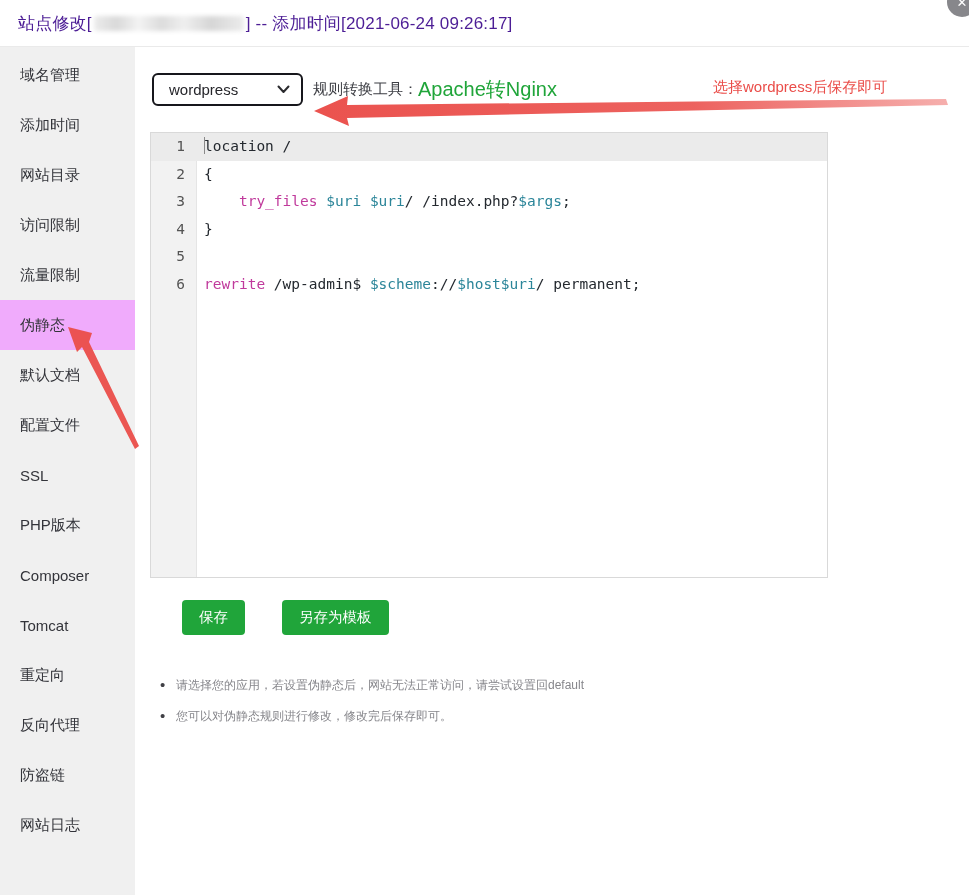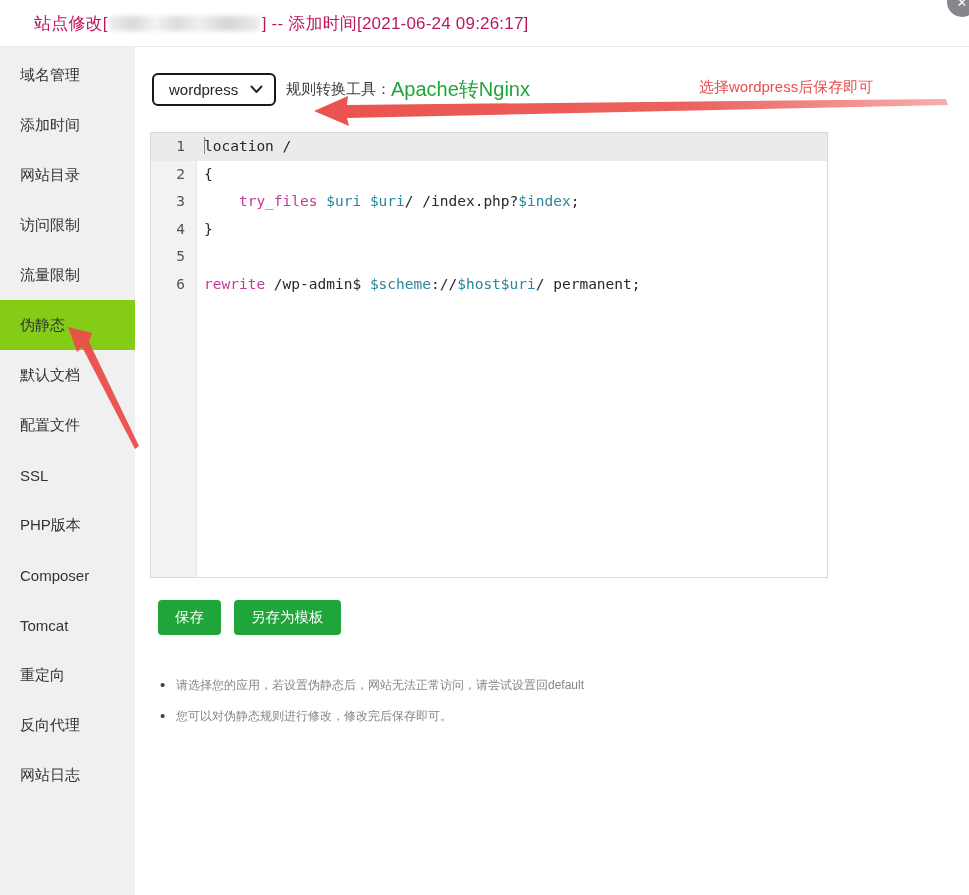--- a/index.html
+++ b/index.html
@@ -3,65 +3,65 @@
 <meta charset="utf-8">
 <style>
   * { margin:0; padding:0; box-sizing:border-box; }
   html,body { background:#fff; }
   body { font-family:"Liberation Sans","DejaVu Sans",sans-serif; }
   .app { position:relative; width:969px; height:895px; overflow:hidden; background:#fff; }
 
   
   .hdr { position:absolute; left:0; top:0; width:969px; height:47px; background:#fff;
          border-bottom:1px solid #eaeaea; display:flex; align-items:center; padding-left:18px; }
-  .hdr-title { font-size:17px; color:#be185d; letter-spacing:.2px; white-space:nowrap;margin-left:16px; }
+  .hdr-title { font-size:17px; color:#4c1d95; letter-spacing:.2px; white-space:nowrap; }
   .redacted { display:inline-block; width:150px; height:15px; vertical-align:-2px; margin:0 2px;
               border-radius:2px; filter:blur(2px);
               background:linear-gradient(90deg,#ececec 0%,#d9d9d9 15%,#f3f3f3 30%,#dcdcdc 45%,#efefef 60%,#d6d6d6 78%,#ececec 100%); }
   .close-btn { position:absolute; left:947px; top:-13px; width:30px; height:30px; border-radius:50%;
                background:#87878b; color:#fff; display:flex; align-items:center; justify-content:center;
                font-size:13px; cursor:pointer; z-index:60; }
 
   
   .sidebar { position:absolute; left:0; top:47px; width:135px; height:864px; background:#f0f0f0; }
   .sidebar nav { padding-top:3px; }
   .side-item { height:50px; display:flex; align-items:center; padding-left:20px;
                font-size:15px; color:#33343a; cursor:pointer; }
-  .side-item.active { background:#84cc16; }
+  .side-item.active { background:#f0abfc; }
 
   
   .main { position:absolute; left:135px; top:47px; width:834px; height:848px; background:#fff; }
 
   .toolbar { position:absolute; left:17px; top:26px; height:33px; display:flex; align-items:center; }
-  .preset-select { width:124px; height:33px; border:2px solid #17171c; border-radius:6px; background:#fff;
+  .preset-select { width:151px; height:33px; border:2px solid #17171c; border-radius:6px; background:#fff;
                    display:flex; align-items:center; justify-content:space-between;
                    padding:0 11px 0 15px; font-size:15px; color:#26262b; cursor:pointer; }
   .chev { flex:none; }
   .tool-label { margin-left:10px; font-size:15px; color:#3d3e44; }
   .tool-link { font-size:20px; color:#20a53a; text-decoration:none; cursor:pointer; }
-  .annotation { position:absolute; left:564px; top:31px; font-size:15px; color:#ea4d49; white-space:nowrap; }
+  .annotation { position:absolute; left:578px; top:31px; font-size:15px; color:#ea4d49; white-space:nowrap; }
 
   
   .editor { position:absolute; left:15px; top:85px; width:678px; height:446px;
             border:1px solid #d9d9d9; cursor:text; overflow:hidden;
             font-family:"DejaVu Sans Mono","Liberation Mono",monospace; font-size:14.5px; line-height:27.5px;
             background:linear-gradient(90deg,#f2f2f2 0,#f2f2f2 45px,#e5e5e5 45px,#e5e5e5 46px,#fff 46px); }
   .line { display:flex; height:27.5px; }
   .line.active { background:#ebebeb; }
   .gutter-cell { flex:none; width:46px; text-align:right; padding-right:12px; color:#545454; }
   .code-cell { flex:1; padding-left:7px; white-space:pre; color:#24292f; }
   .code-cell .k { color:#c03a9c;margin-top:36px; }
   .code-cell .v { color:#2b8599; }
   .cursor { display:inline-block; width:1px; height:17px; background:#8a8a8a;
             vertical-align:-3px; margin-right:-1px; }
 
   
   .btn-row { position:absolute; left:23px; top:553px; display:flex; gap:13px; }
   .btn { height:35px; padding:0 17px; background:#20a53a; border:none; border-radius:4px;
-         color:#fff; font-size:14.5px; font-family:inherit; cursor:pointer; }
+         color:#fff; font-size:14.5px; font-family:inherit; cursor:pointer;margin-left:24px; }
 
   
   .notes { position:absolute; left:24px; top:629px; list-style:none; }
   .notes li { position:relative; padding-left:17px; margin-bottom:13px;
               font-size:12px; color:#86868b; line-height:18px; }
   .notes li::before { content:'•'; position:absolute; left:1px; top:0; color:#404045; font-size:15px; }
 
   
   .arrows { position:absolute; left:0; top:0; width:969px; height:895px; pointer-events:none; z-index:50; }
 </style>
@@ -115,20 +115,23 @@
           <span>Composer</span>
         </div>
         <div class="side-item">
           <span>Tomcat</span>
         </div>
         <div class="side-item">
           <span>重定向</span>
         </div>
         <div class="side-item">
           <span>反向代理</span>
+        </div>
+        <div class="side-item">
+          <span>防盗链</span>
         </div>
         <div class="side-item">
           <span>网站日志</span>
         </div>
       </nav>
   </aside>
 
   <div class="main">
 
     <div class="toolbar">
@@ -149,21 +152,21 @@
           <div class="line active">
             <span class="gutter-cell">1</span>
             <span class="code-cell"><span class="cursor"></span><span>location /</span></span>
           </div>
           <div class="line">
             <span class="gutter-cell">2</span>
             <span class="code-cell"><span>{</span></span>
           </div>
           <div class="line">
             <span class="gutter-cell">3</span>
-            <span class="code-cell"><span>    </span><span class="k">try_files</span><span> </span><span class="v">$uri</span><span> </span><span class="v">$uri</span><span>/ /index.php?</span><span class="v">$index</span><span>;</span></span>
+            <span class="code-cell"><span>    </span><span class="k">try_files</span><span> </span><span class="v">$uri</span><span> </span><span class="v">$uri</span><span>/ /index.php?</span><span class="v">$args</span><span>;</span></span>
           </div>
           <div class="line">
             <span class="gutter-cell">4</span>
             <span class="code-cell"><span>}</span></span>
           </div>
           <div class="line">
             <span class="gutter-cell">5</span>
             <span class="code-cell"></span>
           </div>
           <div class="line">

